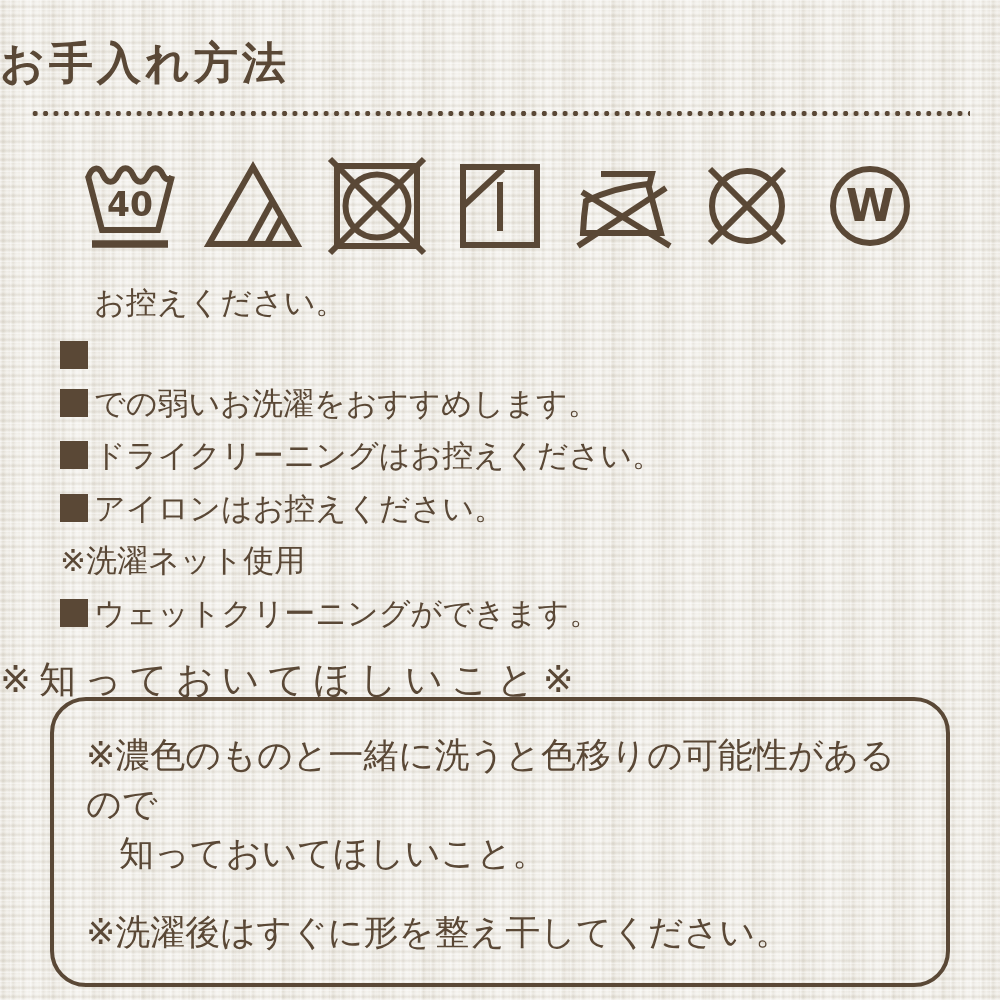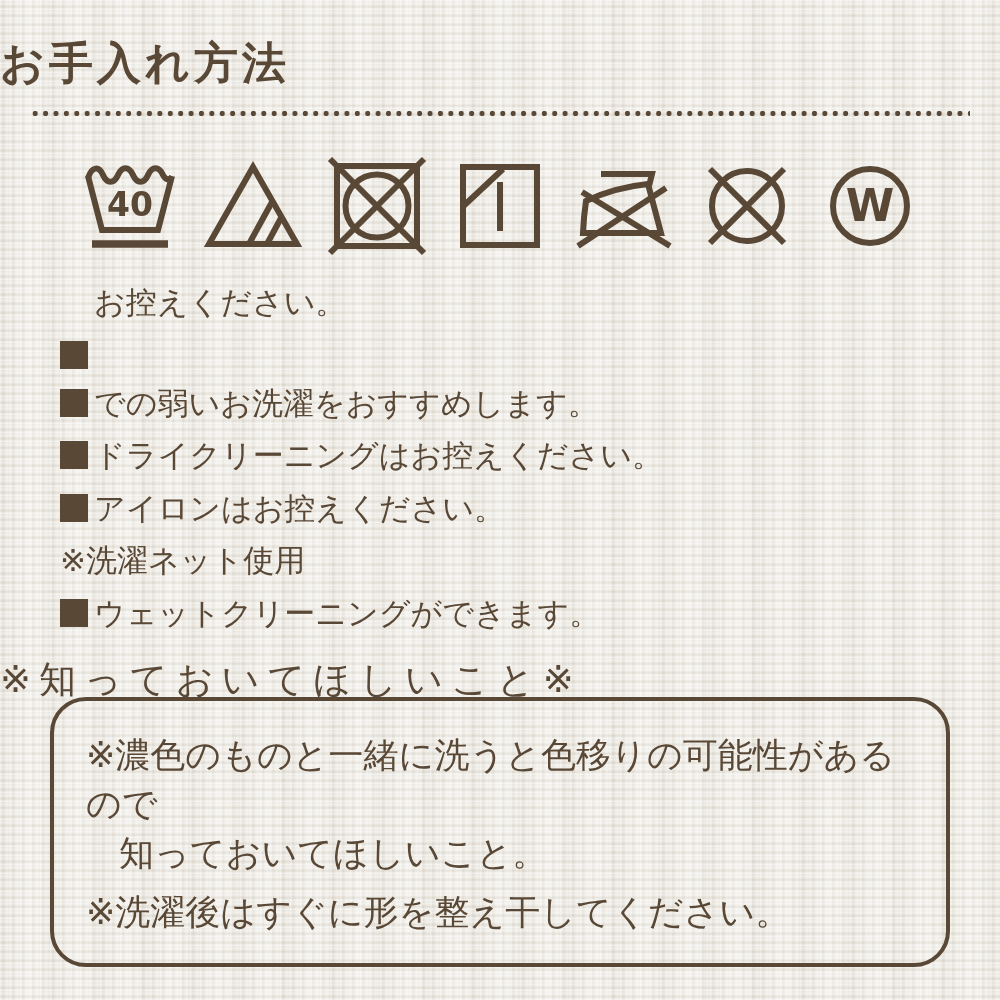--- a/index.html
+++ b/index.html
@@ -70,21 +70,21 @@
   .note-box {
     margin: -8px 50px 0 50px;
     border: 4px solid #5a4836;
     border-radius: 36px;
     padding: 30px 26px 26px 32px;
     position: relative;
     z-index: 1;
   }
   .note-line { font-size: 35px; line-height: 1.4; }
   .note-line.indent { padding-left: 33px; }
-  .note-line.gap-top { margin-top: 10px; }
+  .note-line.gap-top { margin-top: 30px; }
 </style>
 </head>
 <body>
 
 <div class="page-title">お手入れ方法</div>
 
 <div class="dotted-rule"></div>
 
 <div class="symbols-row">
 

